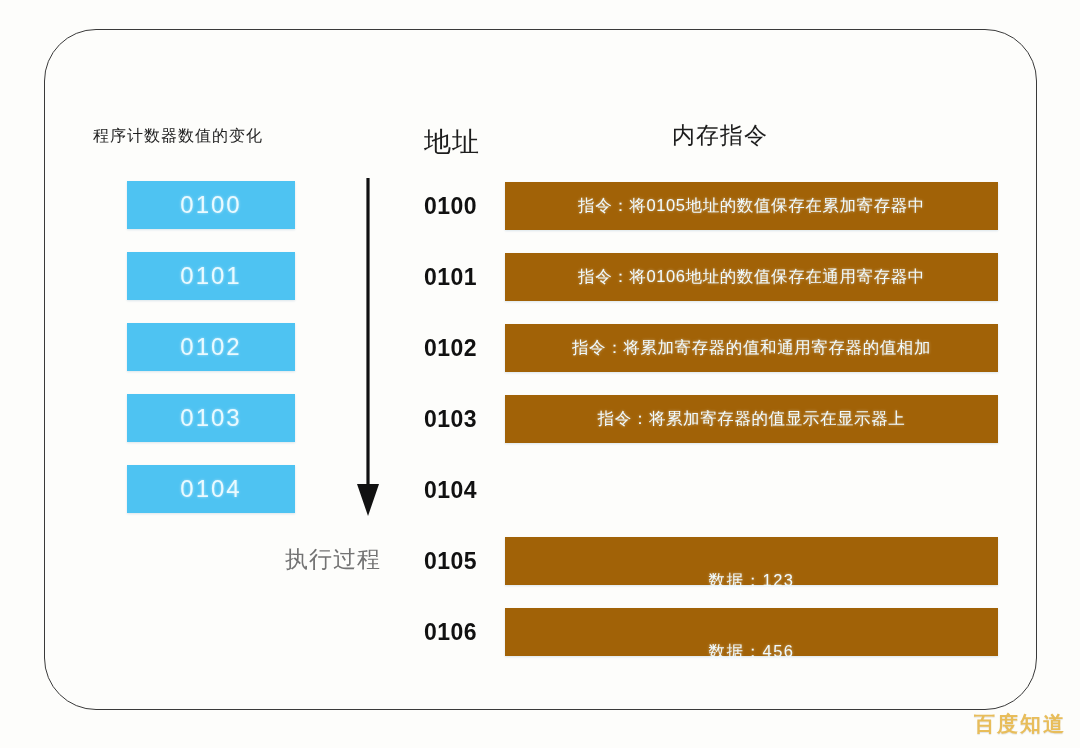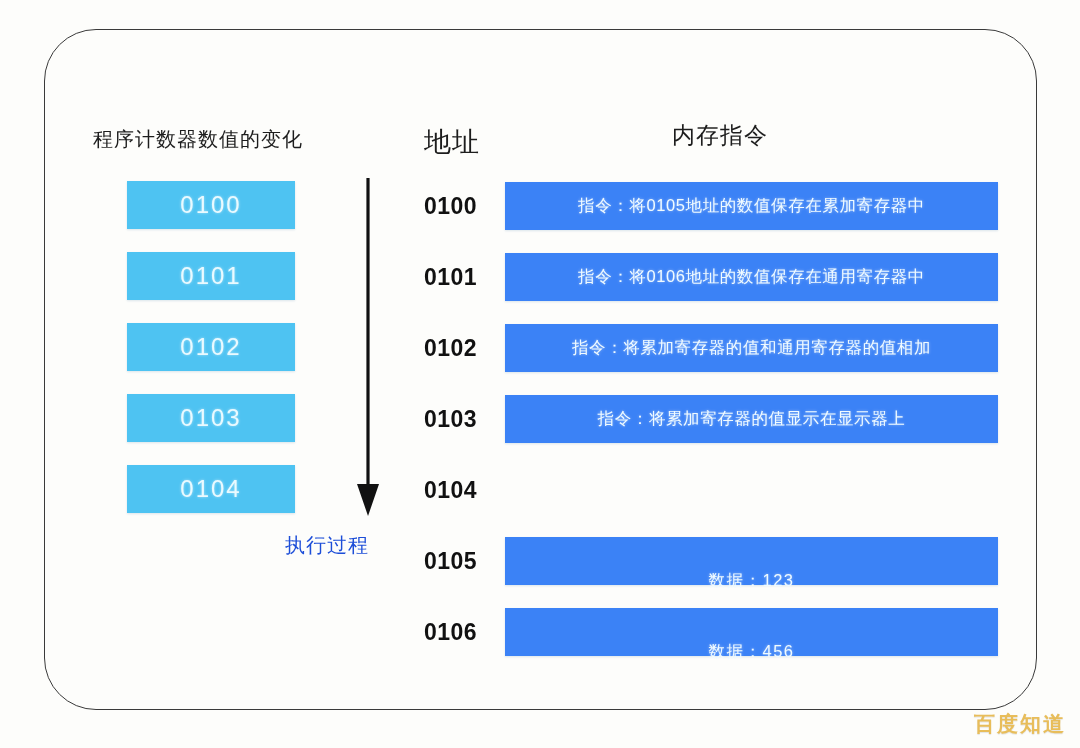--- a/index.html
+++ b/index.html
@@ -32,21 +32,21 @@
     border: 1.6px solid #3a3a3a;
     border-radius: 52px;
     background: #fdfdfb;
     box-sizing: border-box;
   }
 
   
   .col-heading {
     position: absolute;
     color: #1d1d1d;
-    font-size: 20px;
+    font-size: 16px;
     letter-spacing: 1px;
     white-space: nowrap;
     font-weight: 400;
   }
   .heading-pc   { left: 93px;  top: 126px; }
   .heading-addr { left: 424px; top: 124px; font-size: 27px; }
   .heading-mem  { left: 672px; top: 120px; font-size: 23px; }
 
   
   .pc-list {
@@ -76,23 +76,23 @@
   .flow-arrow {
     position: absolute;
     left: 345px;
     top: 178px;
     width: 46px;
     height: 338px;
   }
   .flow-caption {
     position: absolute;
     left: 285px;
-    top: 532px;
-    font-size: 20px;
-    color: #1d4ed8;
+    top: 544px;
+    font-size: 23px;
+    color: #737373;
     letter-spacing: 1px;
     white-space: nowrap;
   }
 
   
   .mem-rows {
     position: absolute;
     left: 424px;
     top: 182px;
     width: 575px;
@@ -115,21 +115,21 @@
     font-weight: bold;
     color: #111111;
     letter-spacing: 0.5px;
   }
   .mem-cell {
     position: absolute;
     left: 81px;
     top: 0;
     width: 493px;
     height: 48px;
-    background: #3b82f6;
+    background: #a16207;
     display: flex;
     align-items: center;
     justify-content: center;
     box-shadow: 0 1px 2px rgba(120,160,190,0.25);
   }
   .mem-cell-text {
     color: #f0fbff;
     font-size: 16.5px;
     letter-spacing: 0.6px;
     text-shadow: 0 0 3px rgba(255,255,255,0.5);

